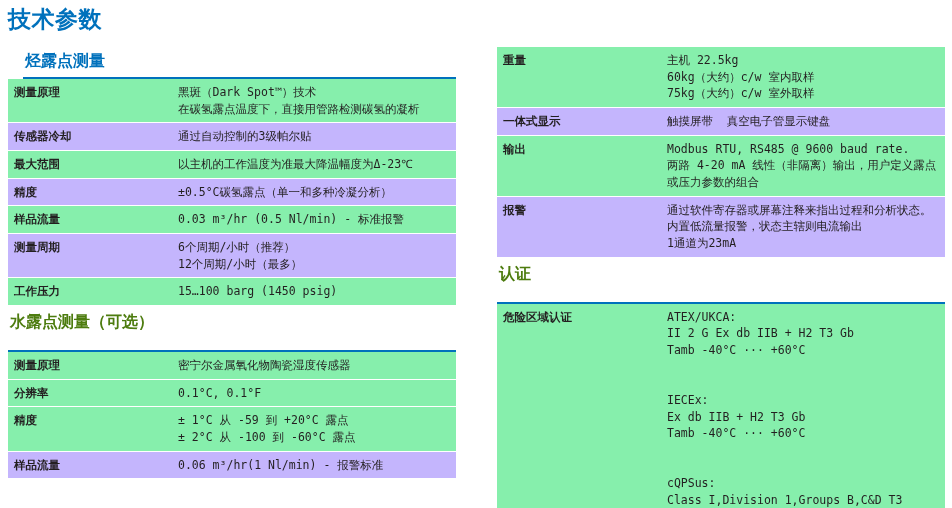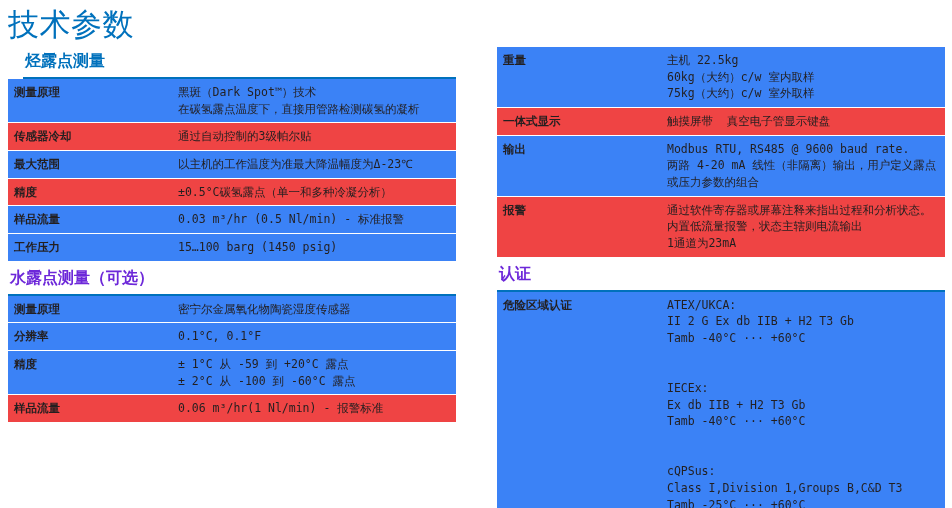--- a/index.html
+++ b/index.html
@@ -12,23 +12,23 @@
     height: 508px;
     font-family: "Liberation Sans", sans-serif;
     color: #231f20;
     overflow: hidden;
     position: relative;
   }
   .page-title {
     position: absolute;
     left: 8px;
     top: 4px;
-    font-size: 31px;
+    font-size: 23px;
     color: #0071bc;
-    font-weight: 400;
+    font-weight: 700;
     letter-spacing: 0.5px;
   }
   .section-head {
     font-size: 16px;
     color: #0071bc;
     font-weight: 700;
     padding: 4px 2px 5px 2px;
     border-bottom: 2px solid #0071bc;
     margin: 0 0 0 15px;
   }
@@ -50,25 +50,25 @@
     table-layout: fixed;
   }
   table.spec td {
     vertical-align: top;
     padding: 5px 6px 5px 6px;
     font-size: 11.5px;
     line-height: 1.45;
     border-bottom: 1px solid #ffffff;
   }
   table.spec tr.alt td {
-    background: #3b82f6;
+    background: #86efac;
     margin-left: 44px;
   }
   table.spec tr.plain td {
-    background: #ef4444;
+    background: #c4b5fd;
   }
   td.k {
     width: 152px;
     font-weight: 700;
     font-size: 11.5px;
     color: #231f20;
   }
   td.v {
     color: #231f20;
     font-family: "DejaVu Sans Mono", monospace;
@@ -76,23 +76,23 @@
     line-height: 1.5;
   }
   .mono-block {
     white-space: pre-wrap;
     font-family: "DejaVu Sans Mono", monospace;
     font-size: 10.5px;
     line-height: 1.5;
   }
   .head-blue-2 {
     font-size: 16px;
-    color: #6d28d9;
-    font-weight: 700;
-    padding: 6px 2px 5px 2px;
+    color: #4d7c0f;
+    font-weight: 700;
+    padding: 6px 2px 17px 2px;
     border-bottom: 2px solid #0071bc;
   }
 </style>
 </head>
 <body>
 
 <div class="page-title">技术参数</div>
 
 <div class="col col-left">
 
@@ -112,20 +112,25 @@
       <td class="k">最大范围</td>
       <td class="v mono-block">以主机的工作温度为准最大降温幅度为Δ-23℃</td>
     </tr>
     <tr class="plain">
       <td class="k">精度</td>
       <td class="v mono-block">±0.5°C碳氢露点（单一和多种冷凝分析）</td>
     </tr>
     <tr class="alt">
       <td class="k">样品流量</td>
       <td class="v mono-block">0.03 m³/hr (0.5 Nl/min) - 标准报警</td>
+    </tr>
+    <tr class="plain">
+      <td class="k">测量周期</td>
+      <td class="v mono-block">6个周期/小时（推荐）
+12个周期/小时（最多）</td>
     </tr>
     <tr class="alt">
       <td class="k">工作压力</td>
       <td class="v mono-block">15…100 barg (1450 psig)</td>
     </tr>
   </tbody>
     </table>
 
   <div class="head-blue-2">水露点测量（可选）</div>
   <table class="spec">

